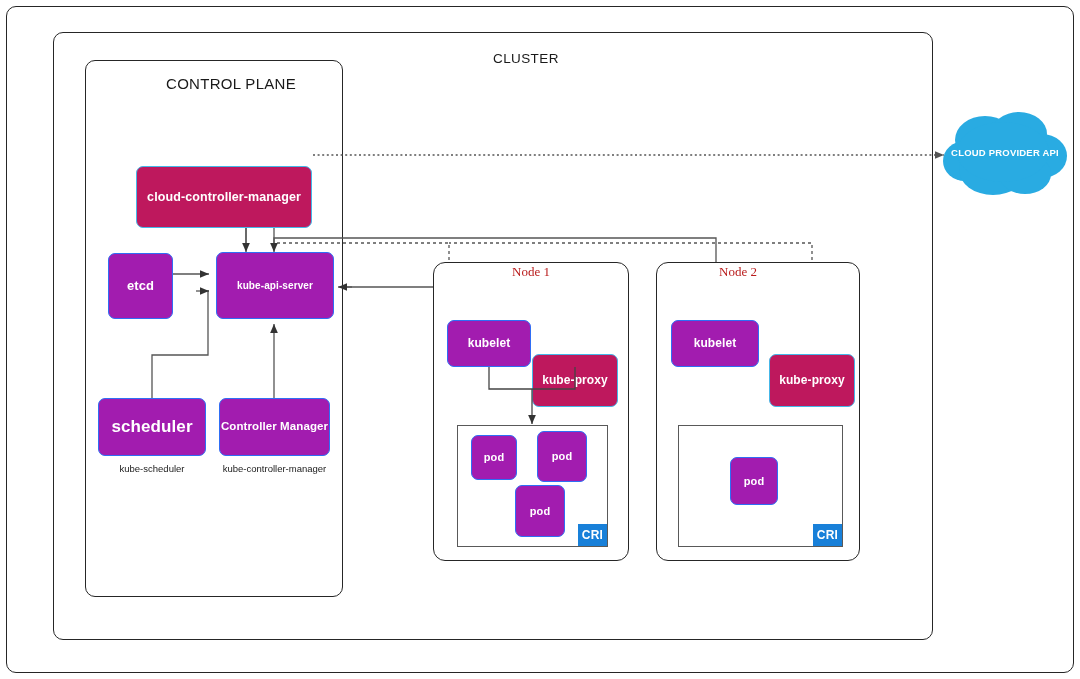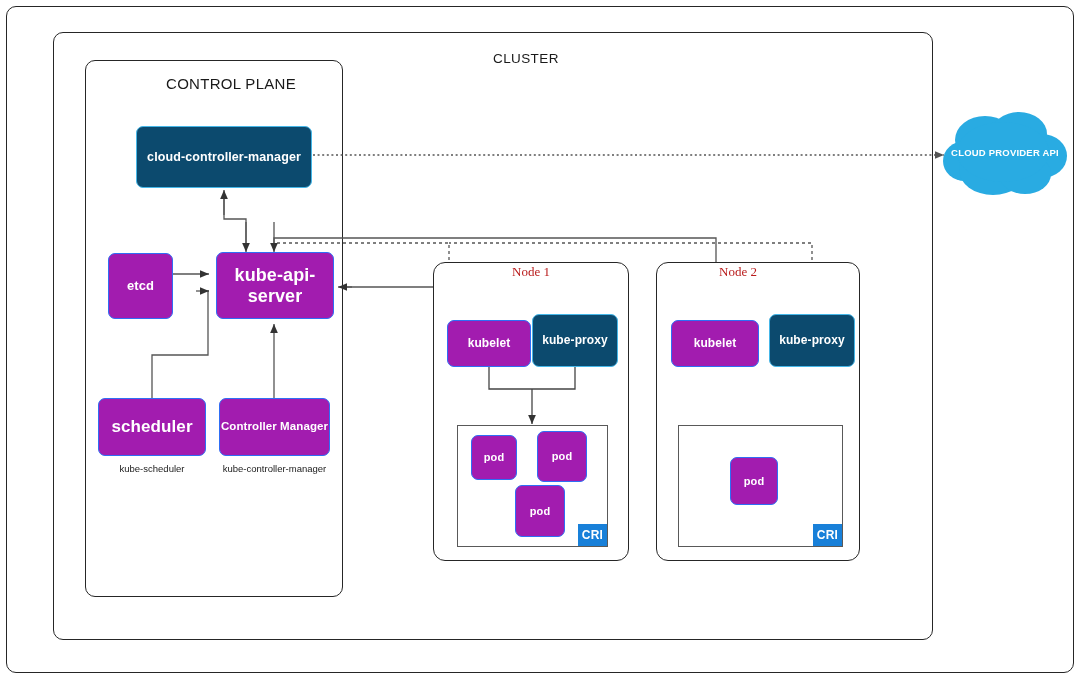--- a/index.html
+++ b/index.html
@@ -51,22 +51,23 @@
     font-weight: bold;
     border-radius: 7px;
     letter-spacing: 0.1px;
     line-height: 1.15;
   }
   .box.dark {
     background: #a21caf;
     border: 1px solid #2f6ef5;
   }
   .box.light {
-    background: #0c4a6e;
+    background: #be185d;
     border: 1px solid #45b7e8;
+    margin-top: 40px;
   }
   .cluster-title {
     position: absolute;
     font-weight: normal;
     font-size: 13.5px;
     color: #1a1a1a;
     letter-spacing: 0.4px;
   }
   .cp-title {
     position: absolute;
@@ -182,21 +183,21 @@
   </svg>
 
   <div class="box light" style="left:136px; top:126px; width:176px; height:62px; font-size:12.5px;">
     <span>cloud-controller-manager</span>
   </div>
 
   <div class="box dark" style="left:108px; top:253px; width:65px; height:66px; font-size:13px;">
     <span>etcd</span>
   </div>
 
-  <div class="box dark" style="left:216px; top:252px; width:118px; height:67px; font-size:18px;">
+  <div class="box dark" style="left:216px; top:252px; width:118px; height:67px; font-size:10px;">
     <span>kube-api-server</span>
   </div>
 
   <div class="box dark" style="left:98px; top:398px; width:108px; height:58px; font-size:17px;">
     <span>scheduler</span>
   </div>
   <div class="sub-label" style="left:98px; top:463px; width:108px;">kube-scheduler</div>
 
   <div class="box dark" style="left:219px; top:398px; width:111px; height:58px; font-size:11.5px;">
     <span>Controller Manager</span>

